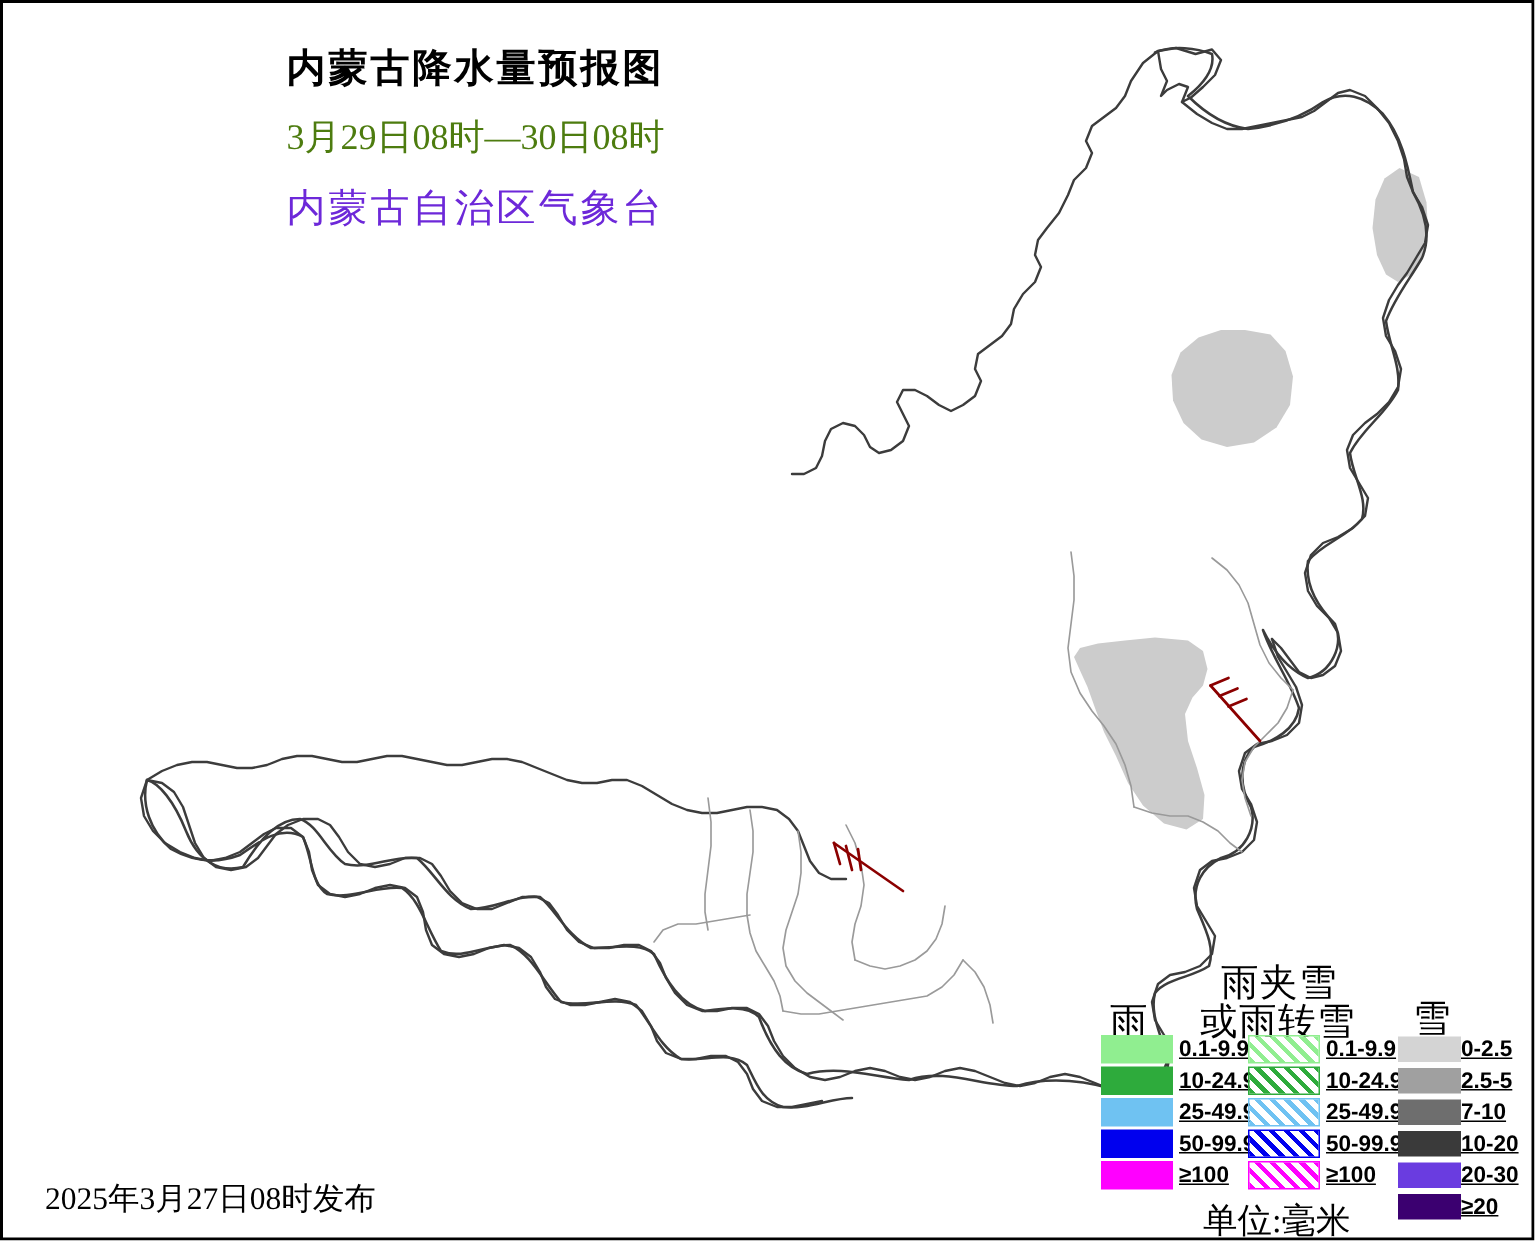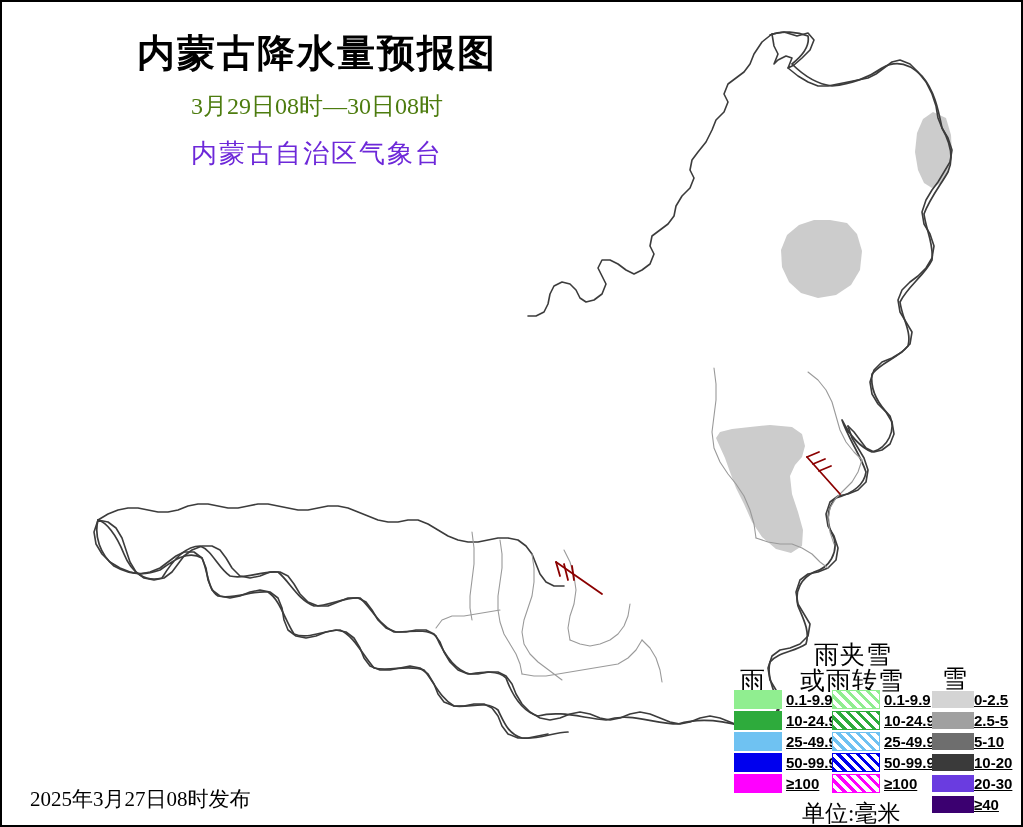--- a/index.html
+++ b/index.html
@@ -20,21 +20,21 @@
 
   
   #title-block {
     position: absolute;
     left: 100px;
     top: 28px;
     width: 430px;
   }
   #main-title {
     font-family: "Liberation Serif", "DejaVu Serif", serif;
-    font-size: 38px;
+    font-size: 26px;
     font-weight: bold;
     letter-spacing: 2px;
     color: #000000;
     text-align: center;
     line-height: 1.25;
     white-space: nowrap;
   }
   #period-title {
     font-family: "Liberation Serif", "DejaVu Serif", serif;
     font-size: 24px;
@@ -377,32 +377,32 @@
         <div class="legend-row">
           <div class="sw" style="background: rgb(212, 212, 212);"></div>
           <span class="lbl">0-2.5</span>
         </div>
         <div class="legend-row">
           <div class="sw" style="background: rgb(160, 160, 160);"></div>
           <span class="lbl">2.5-5</span>
         </div>
         <div class="legend-row">
           <div class="sw" style="background: rgb(110, 110, 110);"></div>
-          <span class="lbl">5-10</span>
+          <span class="lbl">7-10</span>
         </div>
         <div class="legend-row">
           <div class="sw" style="background: rgb(58, 58, 58);"></div>
           <span class="lbl">10-20</span>
         </div>
         <div class="legend-row">
           <div class="sw" style="background: rgb(106, 60, 224);"></div>
           <span class="lbl">20-30</span>
         </div>
         <div class="legend-row">
           <div class="sw" style="background: rgb(59, 0, 112);"></div>
-          <span class="lbl">≥40</span>
+          <span class="lbl">≥20</span>
         </div>
       </div>
 
     <div id="unit-label">单位:毫米</div>
   </div>
 
 </div>
 
 </body></html>

